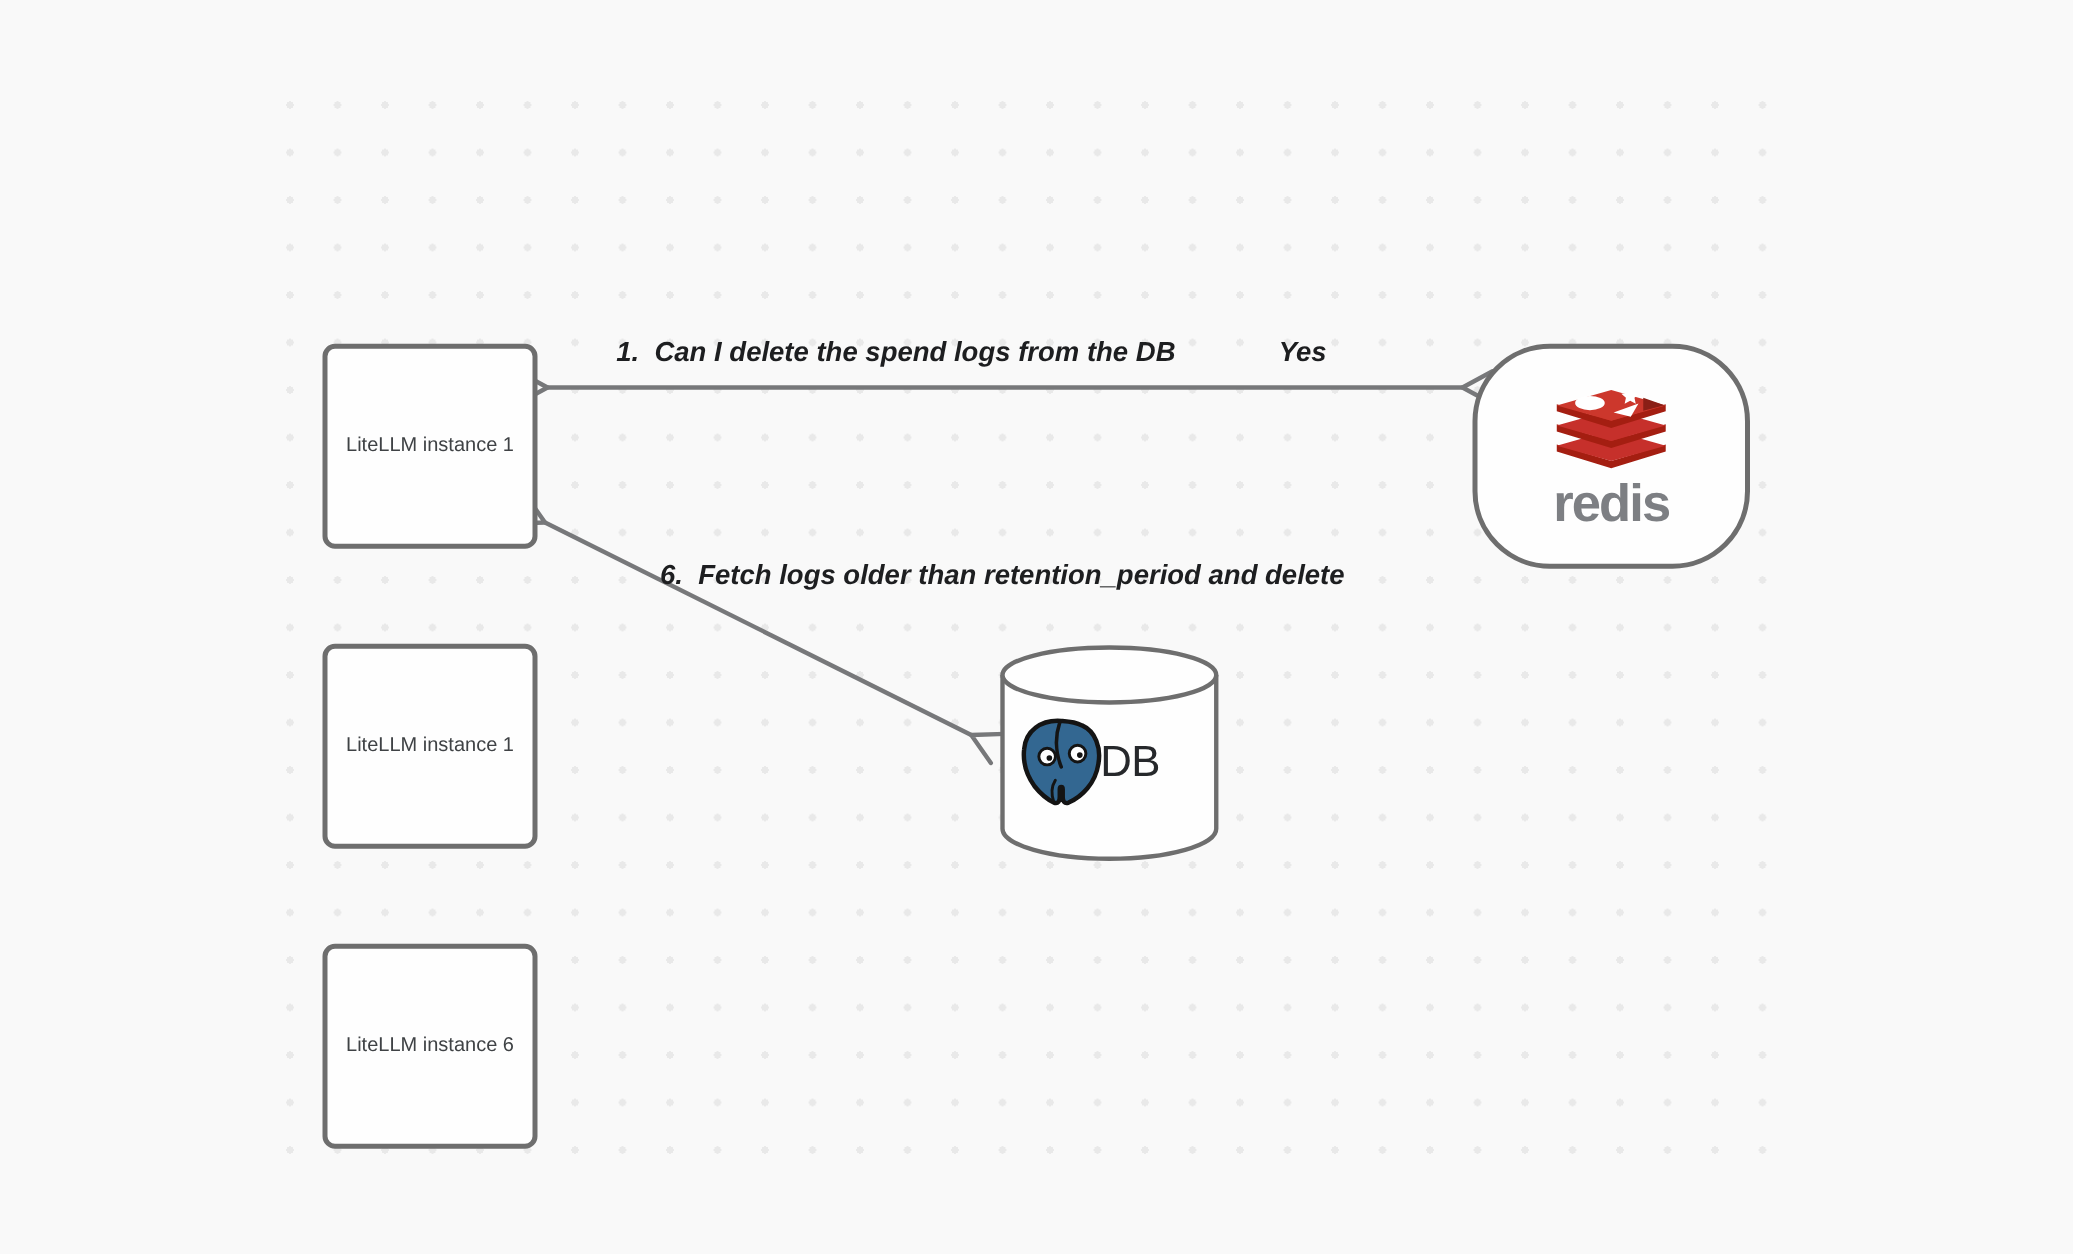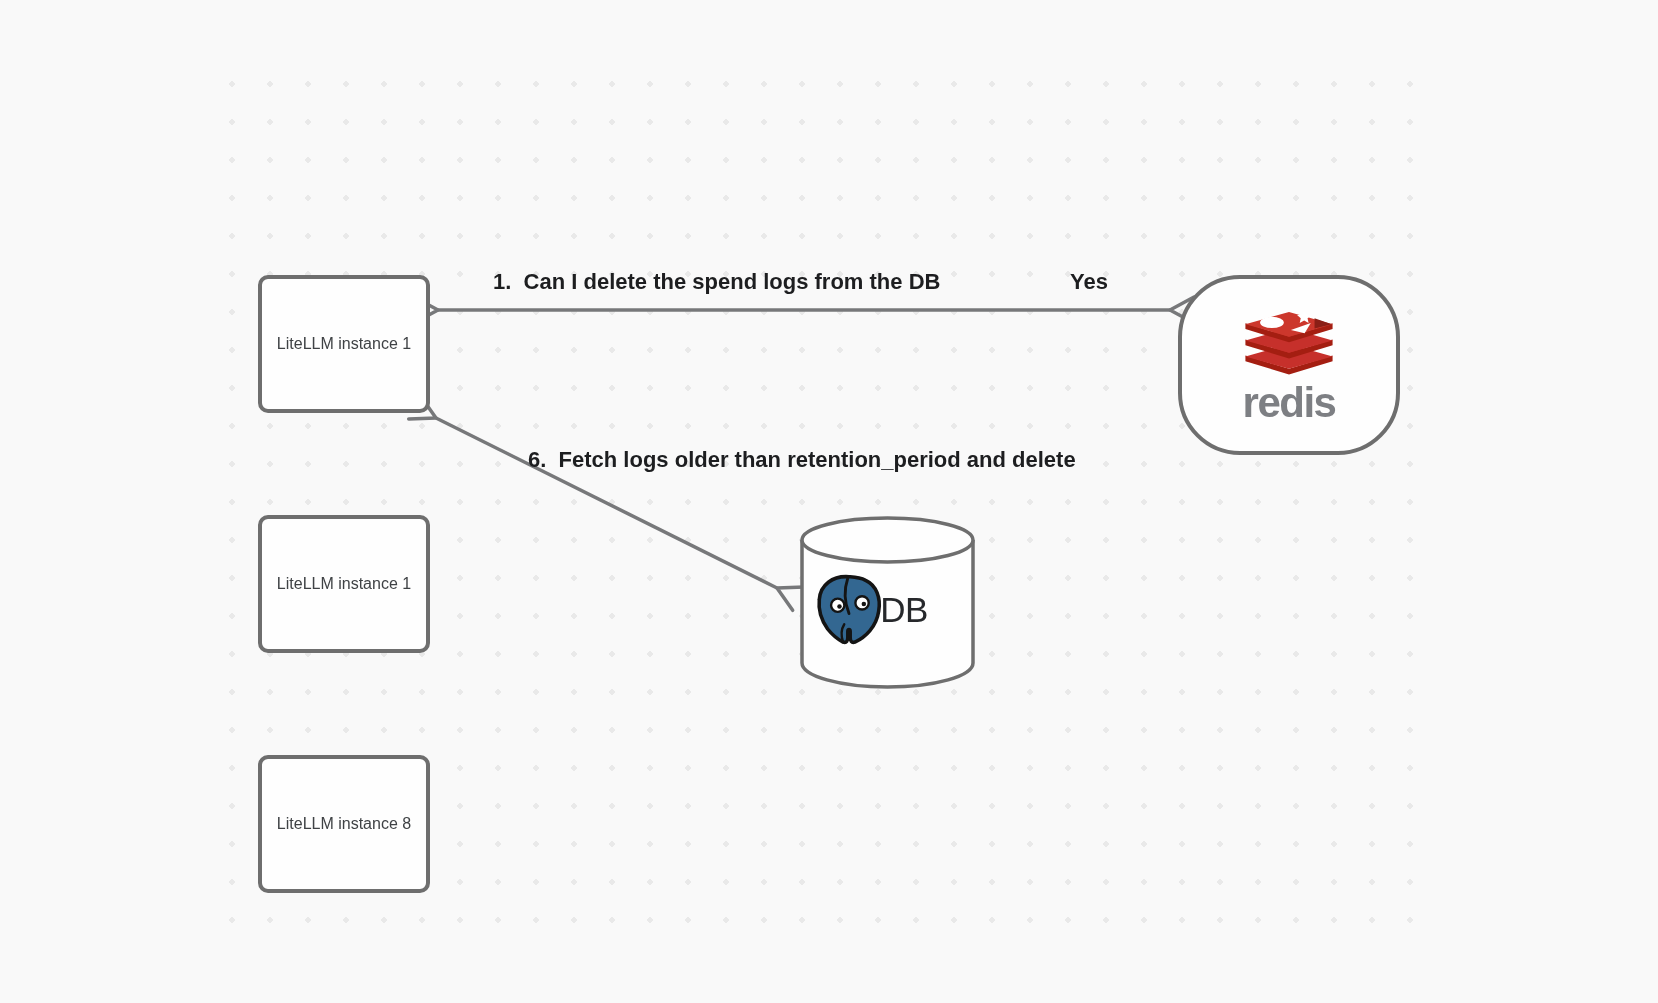--- a/index.html
+++ b/index.html
@@ -31,21 +31,21 @@
     position: absolute;
     background: #fefefe;
     border: 4px solid #6e6e6e;
     box-sizing: border-box;
     display: flex;
     align-items: center;
     justify-content: center;
   }
   .instance {
     left: 258px;
-    width: 172px; height: 138px;
+    width: 172px; height: 164px;
     border-radius: 10px;
   }
   .instance .node-label {
     font-size: 16px;
     color: #3f4245;
     text-align: center;
     line-height: 1.25;
   }
   .redis-node {
     left: 1178px; top: 275px;
@@ -84,20 +84,21 @@
     margin-left: -7px;
     letter-spacing: -0.5px;
   }
   .edge-label {
     position: absolute;
     font-size: 22px;
     font-weight: bold;
     color: #1d1e20;
     white-space: pre;
     line-height: 1;
+    font-style: italic;
   }
 </style>
 </head>
 <body>
 
 <div class="canvas">
 
   <div class="dots"></div>
 
   <svg class="edges-layer" width="1658" height="1003" viewBox="0 0 1658 1003">
@@ -110,21 +111,21 @@
     <line x1="436" y1="418" x2="777" y2="588" stroke="#77787a" stroke-width="3.5" marker-start="url(#openArrow)" marker-end="url(#openArrow)"></line>
   </svg>
 
   <div class="node instance" style="top:275px">
     <span class="node-label">LiteLLM instance 1</span>
   </div>
   <div class="node instance" style="top:515px">
     <span class="node-label">LiteLLM instance 1</span>
   </div>
   <div class="node instance" style="top:755px">
-    <span class="node-label">LiteLLM instance 8</span>
+    <span class="node-label">LiteLLM instance 6</span>
   </div>
 
   <div class="node redis-node">
     <svg width="96" height="72" viewBox="0 0 100 76">
 
       <g transform="translate(0,34)">
         <polygon points="4,12 4,18 50,32 96,18 96,12 50,26" fill="#A41E11"></polygon>
         <polygon points="50,0 96,13 50,26 4,13" fill="#C6302B"></polygon>
       </g>
 
@@ -156,16 +157,16 @@
       <circle cx="22.5" cy="28" r="5.6" fill="#ffffff" stroke="#141414" stroke-width="2"></circle>
       <circle cx="24" cy="29" r="1.9" fill="#141414"></circle>
       <circle cx="43" cy="26" r="5.6" fill="#ffffff" stroke="#141414" stroke-width="2"></circle>
       <circle cx="44.5" cy="27" r="1.9" fill="#141414"></circle>
       <path d="M27,59 C25,53 25.5,48 28,44" fill="none" stroke="#141414" stroke-width="2" stroke-linecap="round"></path>
     </svg>
     <span class="db-label">DB</span>
   </div>
 
   <div class="edge-label" style="left:493px; top:271px">1.  Can I delete the spend logs from the DB</div>
-  <div class="edge-label" style="left:1070px; top:271px">Yes</div>
+  <div class="edge-label" style="left:1023px; top:271px">Yes</div>
   <div class="edge-label" style="left:528px; top:449px">6.  Fetch logs older than retention_period and delete</div>
 
 </div>
 
 </body></html>

